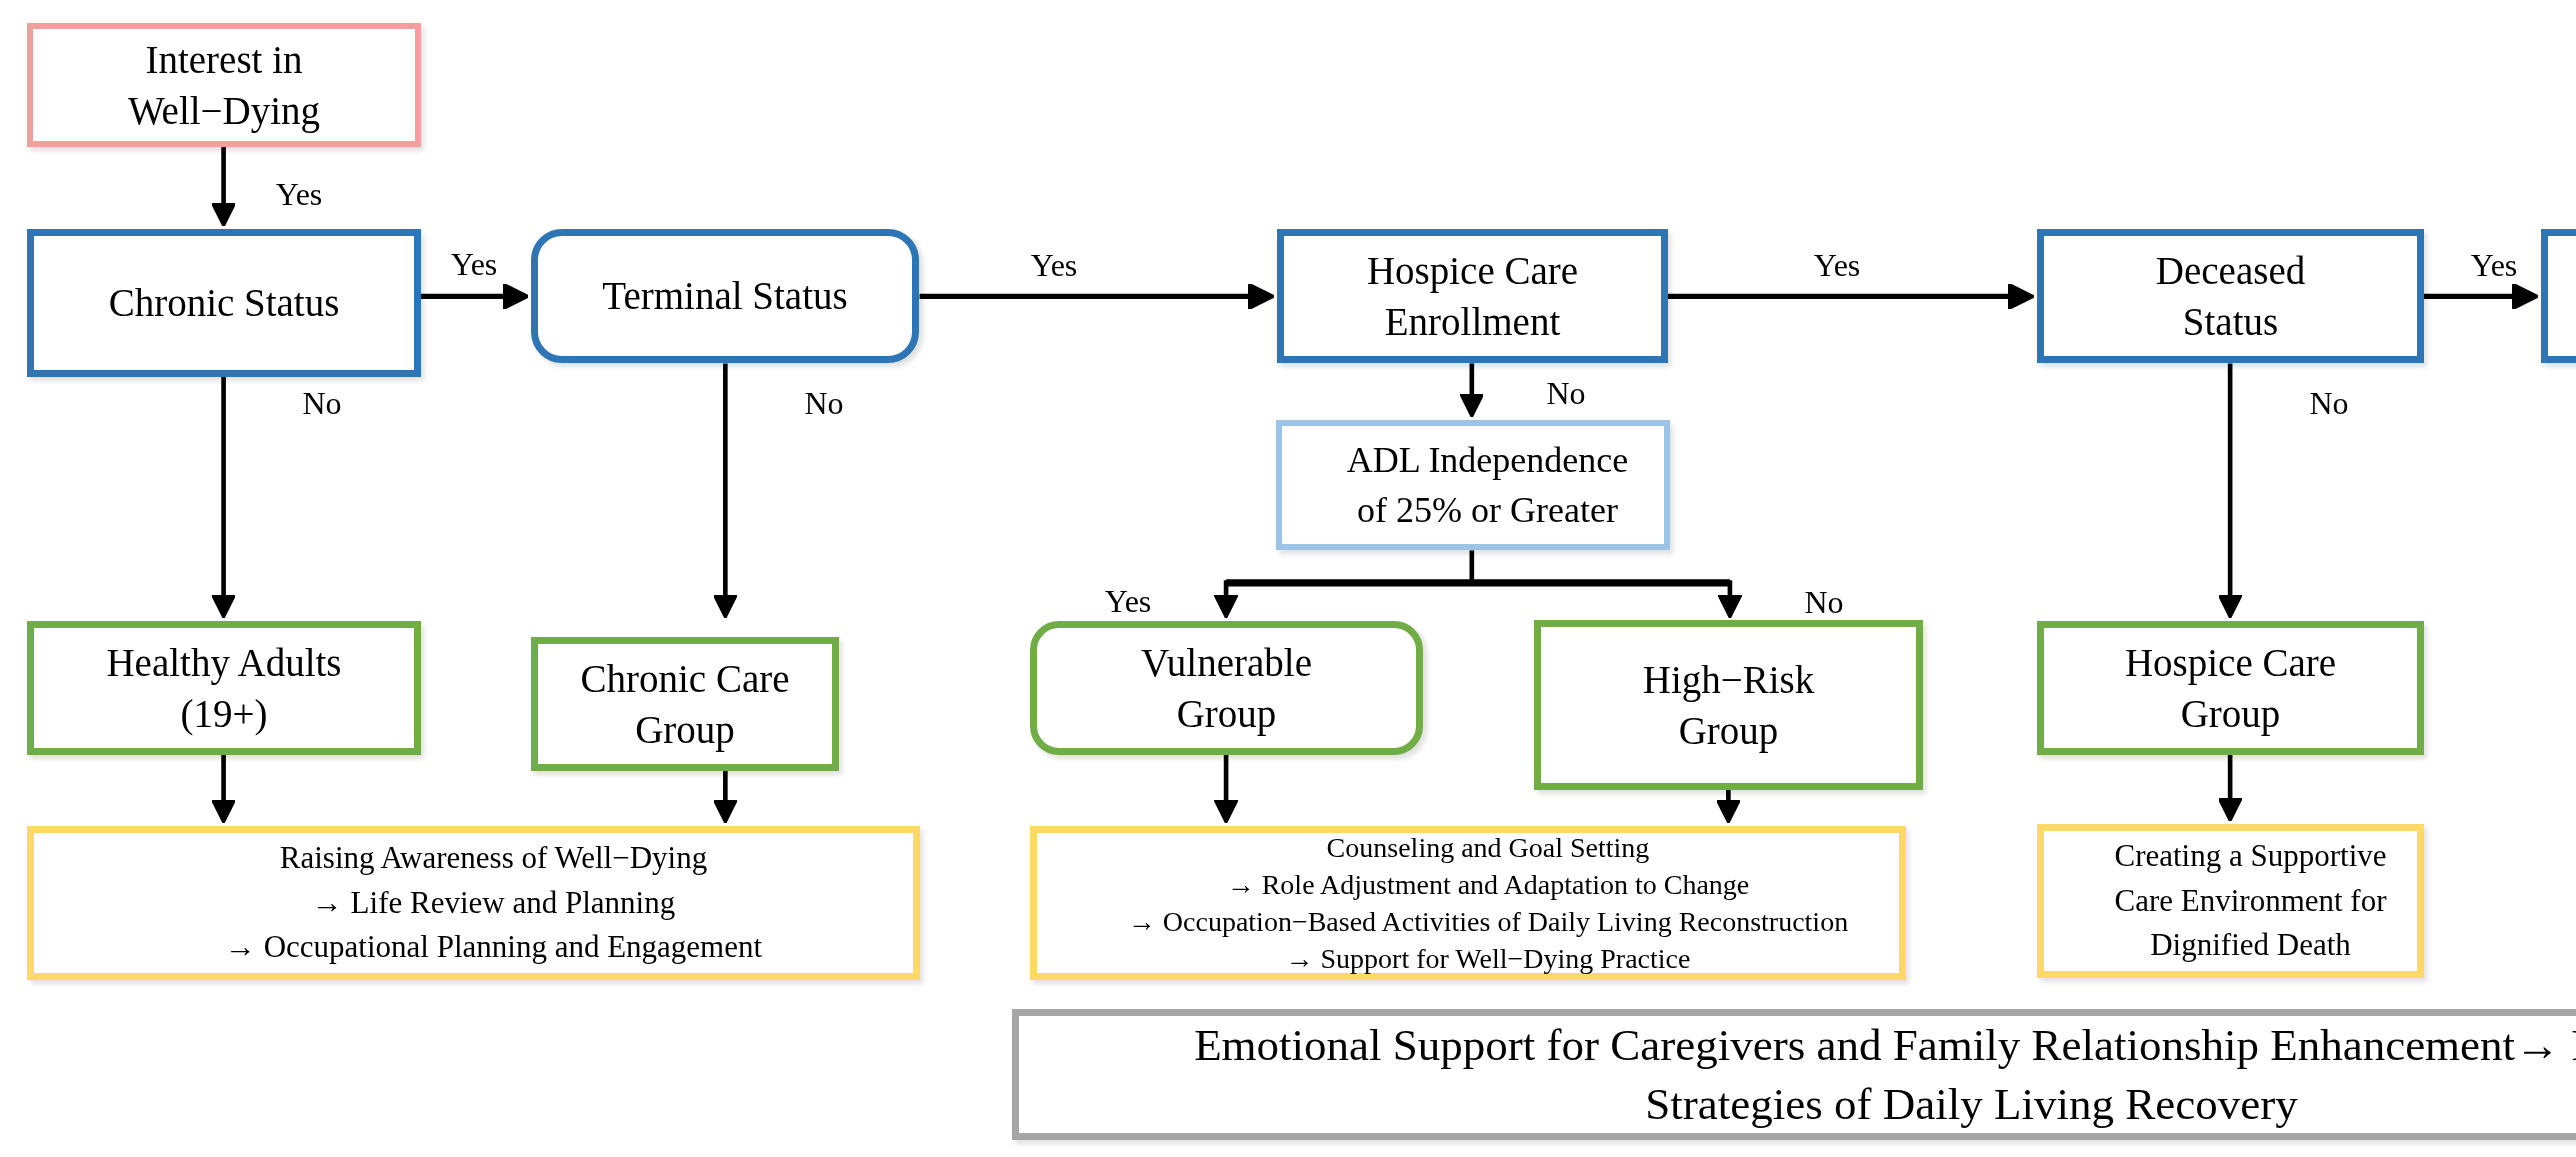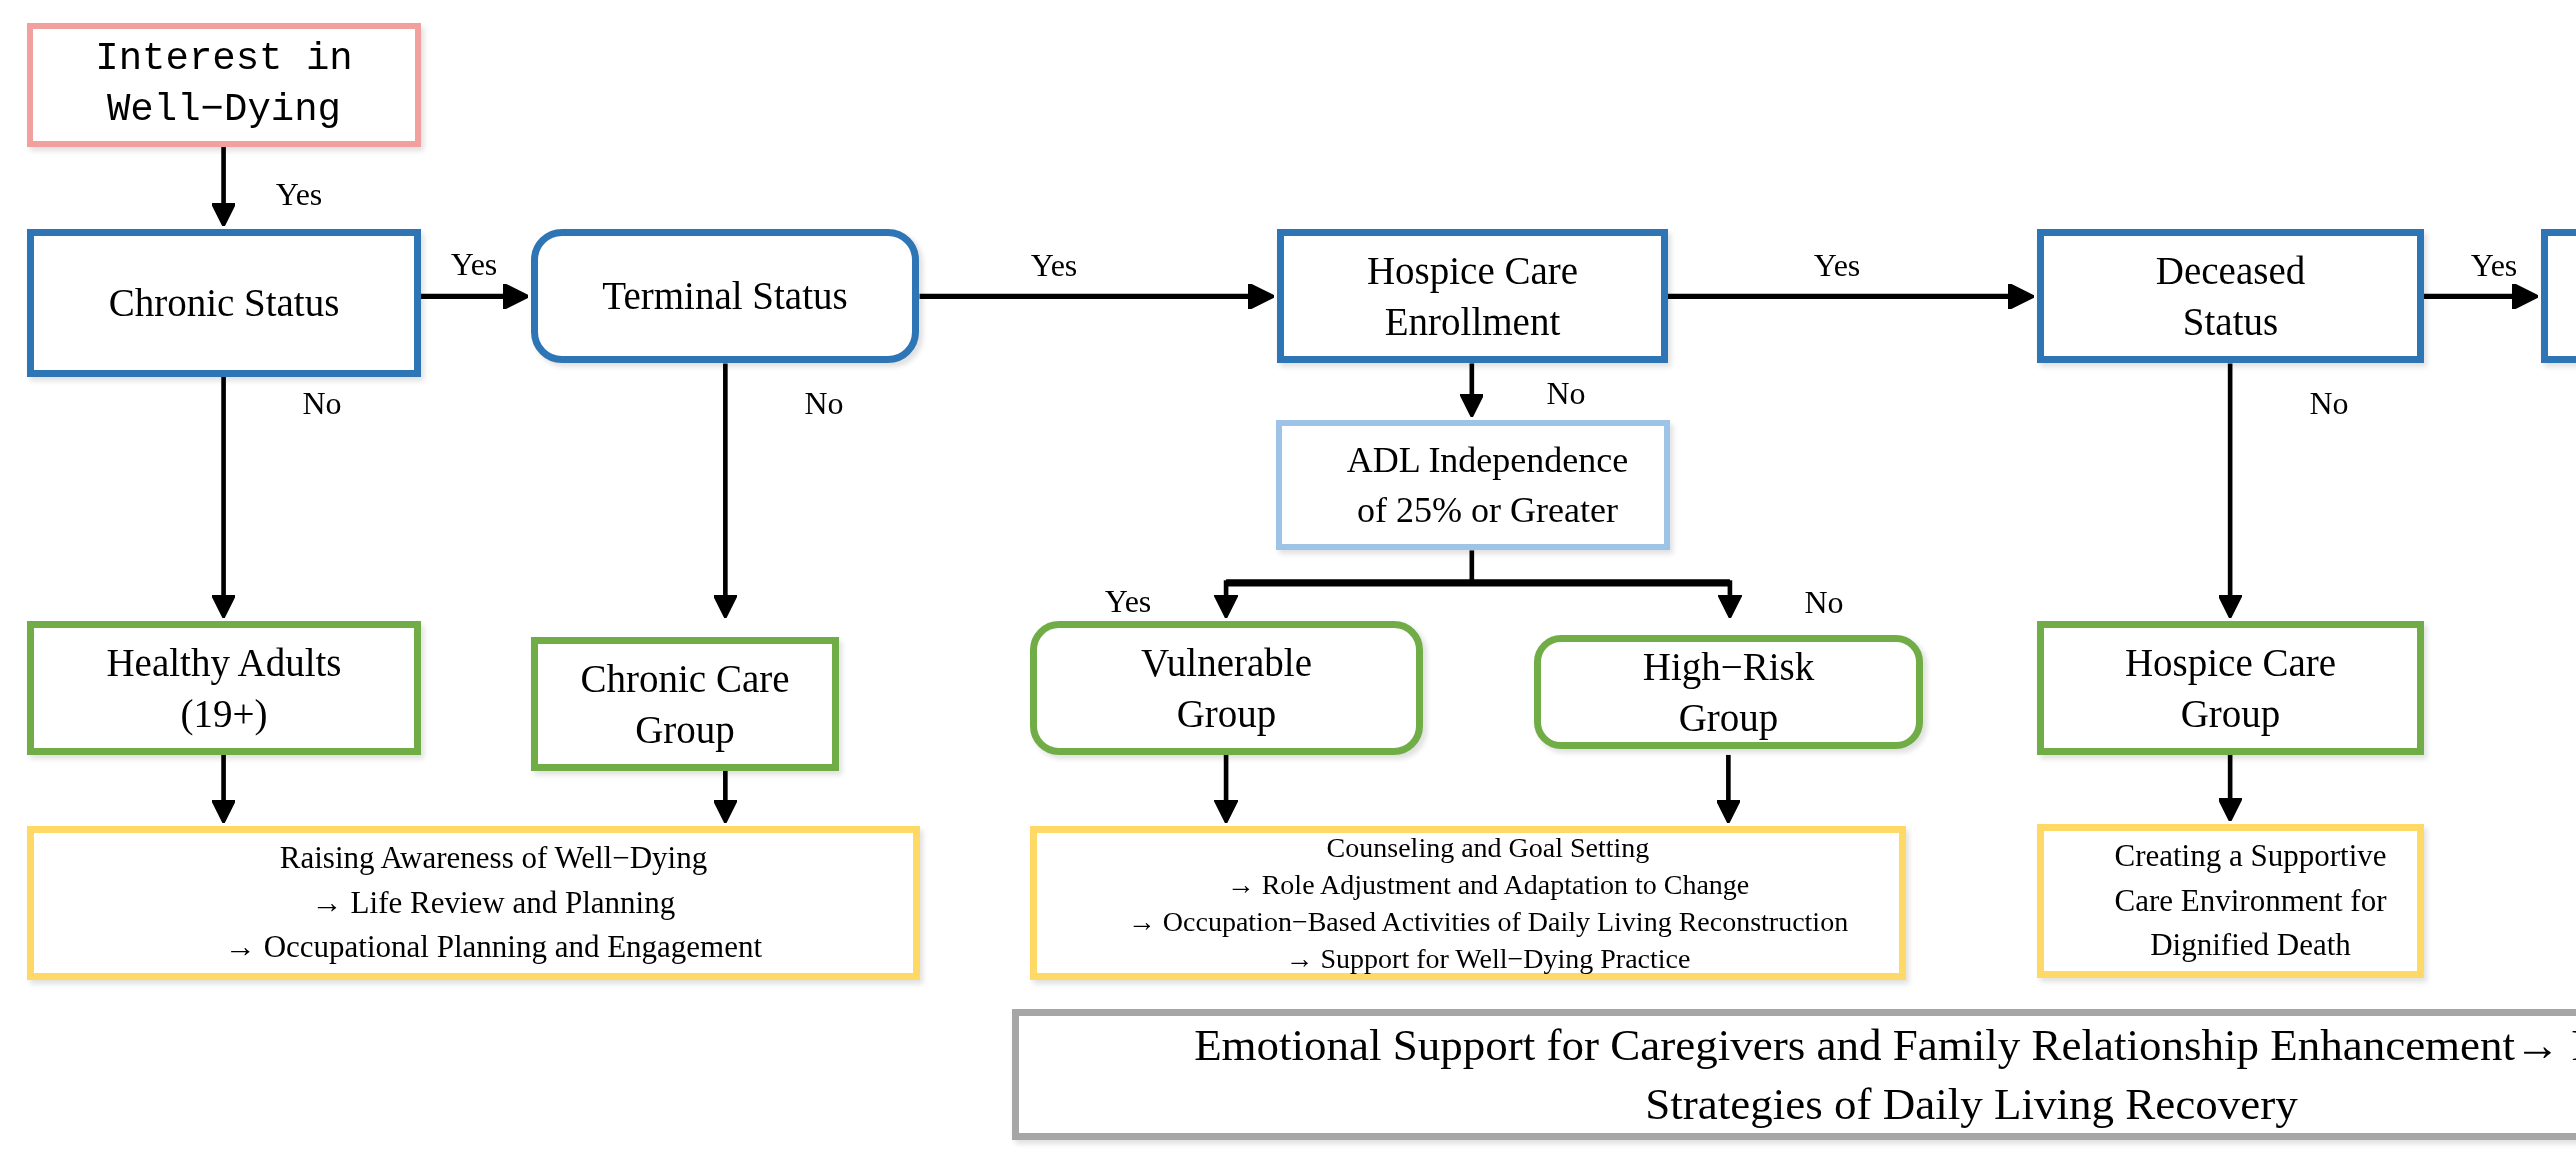--- a/index.html
+++ b/index.html
@@ -13,21 +13,21 @@
     display: flex;
     flex-direction: column;
     align-items: center;
     justify-content: center;
     text-align: center;
     box-sizing: border-box;
     box-shadow: 3.1px 3.6px 5.2px rgba(0,0,0,0.12);
   }
   .node-label { white-space: pre-line; font-size: 39px; line-height: 1.32; }
 
-  .start     { border: 6.7px solid #F2A09E; font-family: Liberation Mono, monospace; }
+  .start     { border: 6.7px solid #F2A09E; }
   .decision  { border: 7.2px solid #2E75B6; }
   .condition { border: 6.2px solid #9DC3E6; }
   .group     { border: 7.2px solid #70AD47; }
   .program   { border: 7.2px solid #FFD966; padding-left: 40px; }
   .support   { border: 7.2px solid #A6A6A6; }
 
   .condition .node-label { font-size: 36px; line-height: 1.4; }
 
   .program-line { font-size: 31px; line-height: 1.45; }
   .counseling .program-line { font-size: 28px; line-height: 1.33; }
@@ -45,21 +45,21 @@
   #n-interest   { left: 27px;   top: 23px;   width: 394px;  height: 124px; }
   #n-chronic    { left: 27px;   top: 229px;  width: 394px;  height: 148px; }
   #n-terminal   { left: 531px; top: 229px;  width: 388px;  height: 134px; border-radius: 31px; }
   #n-hospice    { left: 1277px; top: 229px;  width: 391px;  height: 134px; }
   #n-deceased   { left: 2037px; top: 229px;  width: 387px;  height: 134px; }
   #n-dignified  { left: 2541px; top: 229px;  width: 382px;  height: 134px; }
   #n-adl        { left: 1276px; top: 420px;  width: 394px;  height: 130px; padding-left: 29px; }
   #n-healthy    { left: 27px;   top: 621px; width: 394px;  height: 134px; }
   #n-chroniccare{ left: 531px; top: 637px; width: 308px;  height: 134px; font-family: Liberation Serif, serif; }
   #n-vulnerable { left: 1030px; top: 621px; width: 393px;  height: 134px; }
-  #n-highrisk   { left: 1534px; top: 635px; width: 389px;  height: 114px; border-radius: 27px; }
+  #n-highrisk   { left: 1534px; top: 620px; width: 389px;  height: 170px; }
   #n-hospicegrp { left: 2037px; top: 621px; width: 387px;  height: 134px; }
   #n-awareness  { left: 27px;   top: 826px; width: 893px; height: 154px; }
   #n-counseling { left: 1030px; top: 826px; width: 876px; height: 154px; }
   #n-environment{ left: 2037px; top: 824px; width: 387px;  height: 154px; }
   #n-family     { left: 1012px; top: 1009px; width: 1919px; height: 131px; }
 
   
   #l-yes1 { left: 299px;  top: 194px; }
   #l-yes2 { left: 474px;  top: 264px; }
   #l-yes3 { left: 1054px; top: 265px; }

